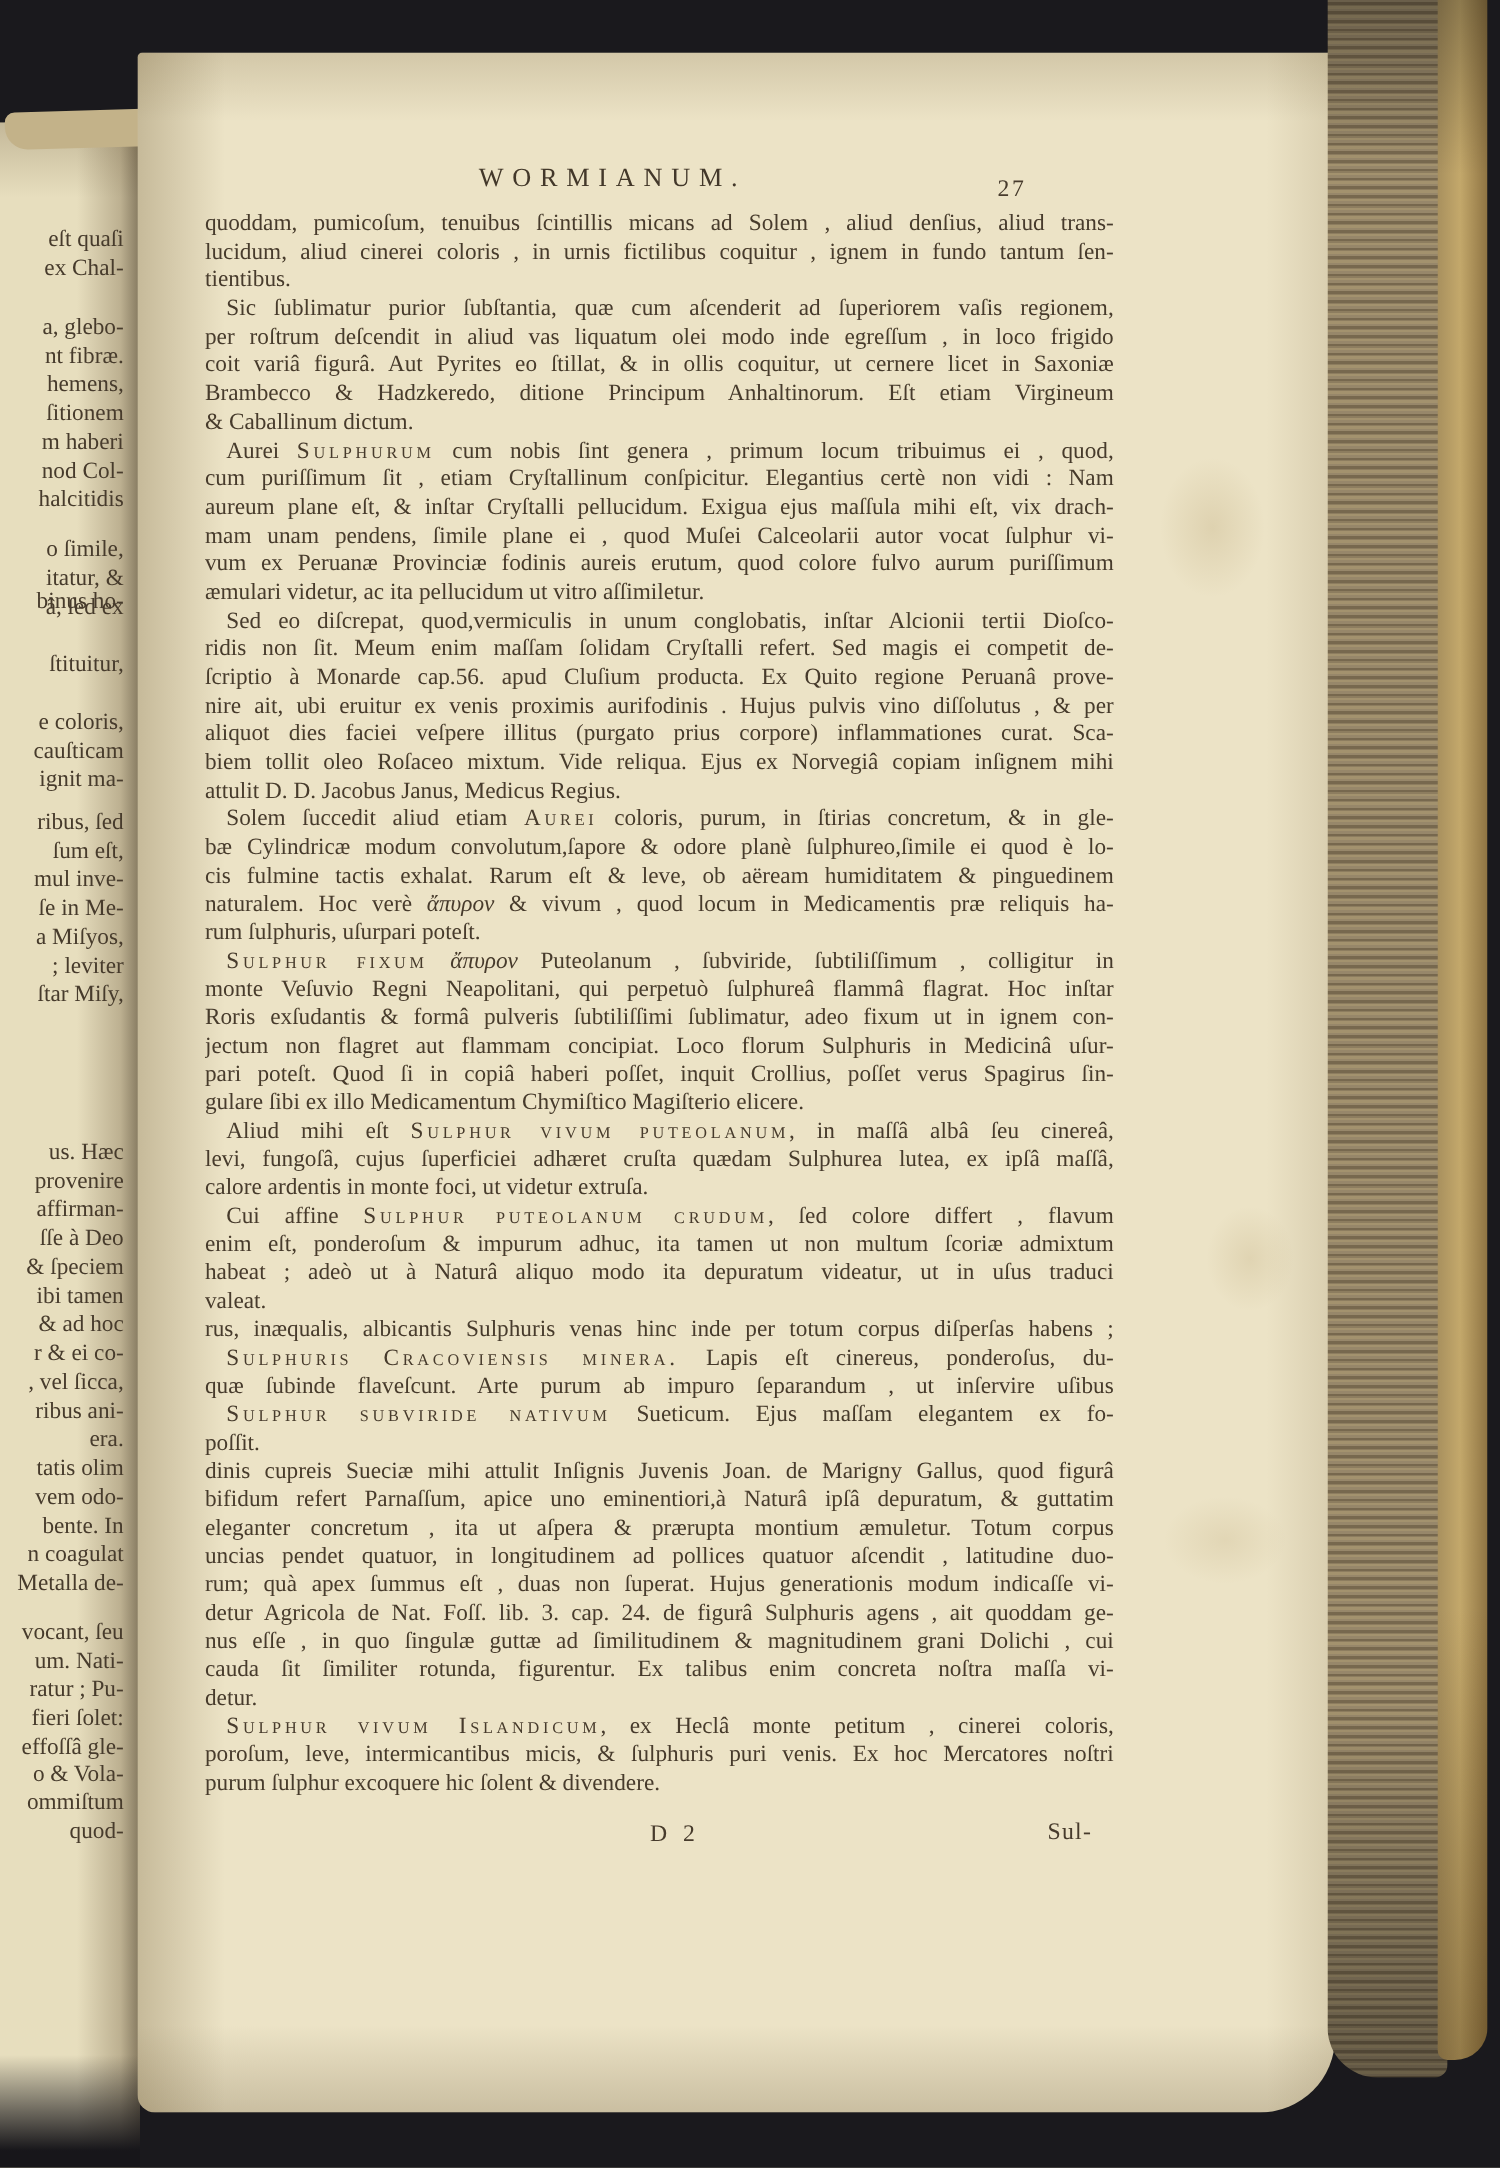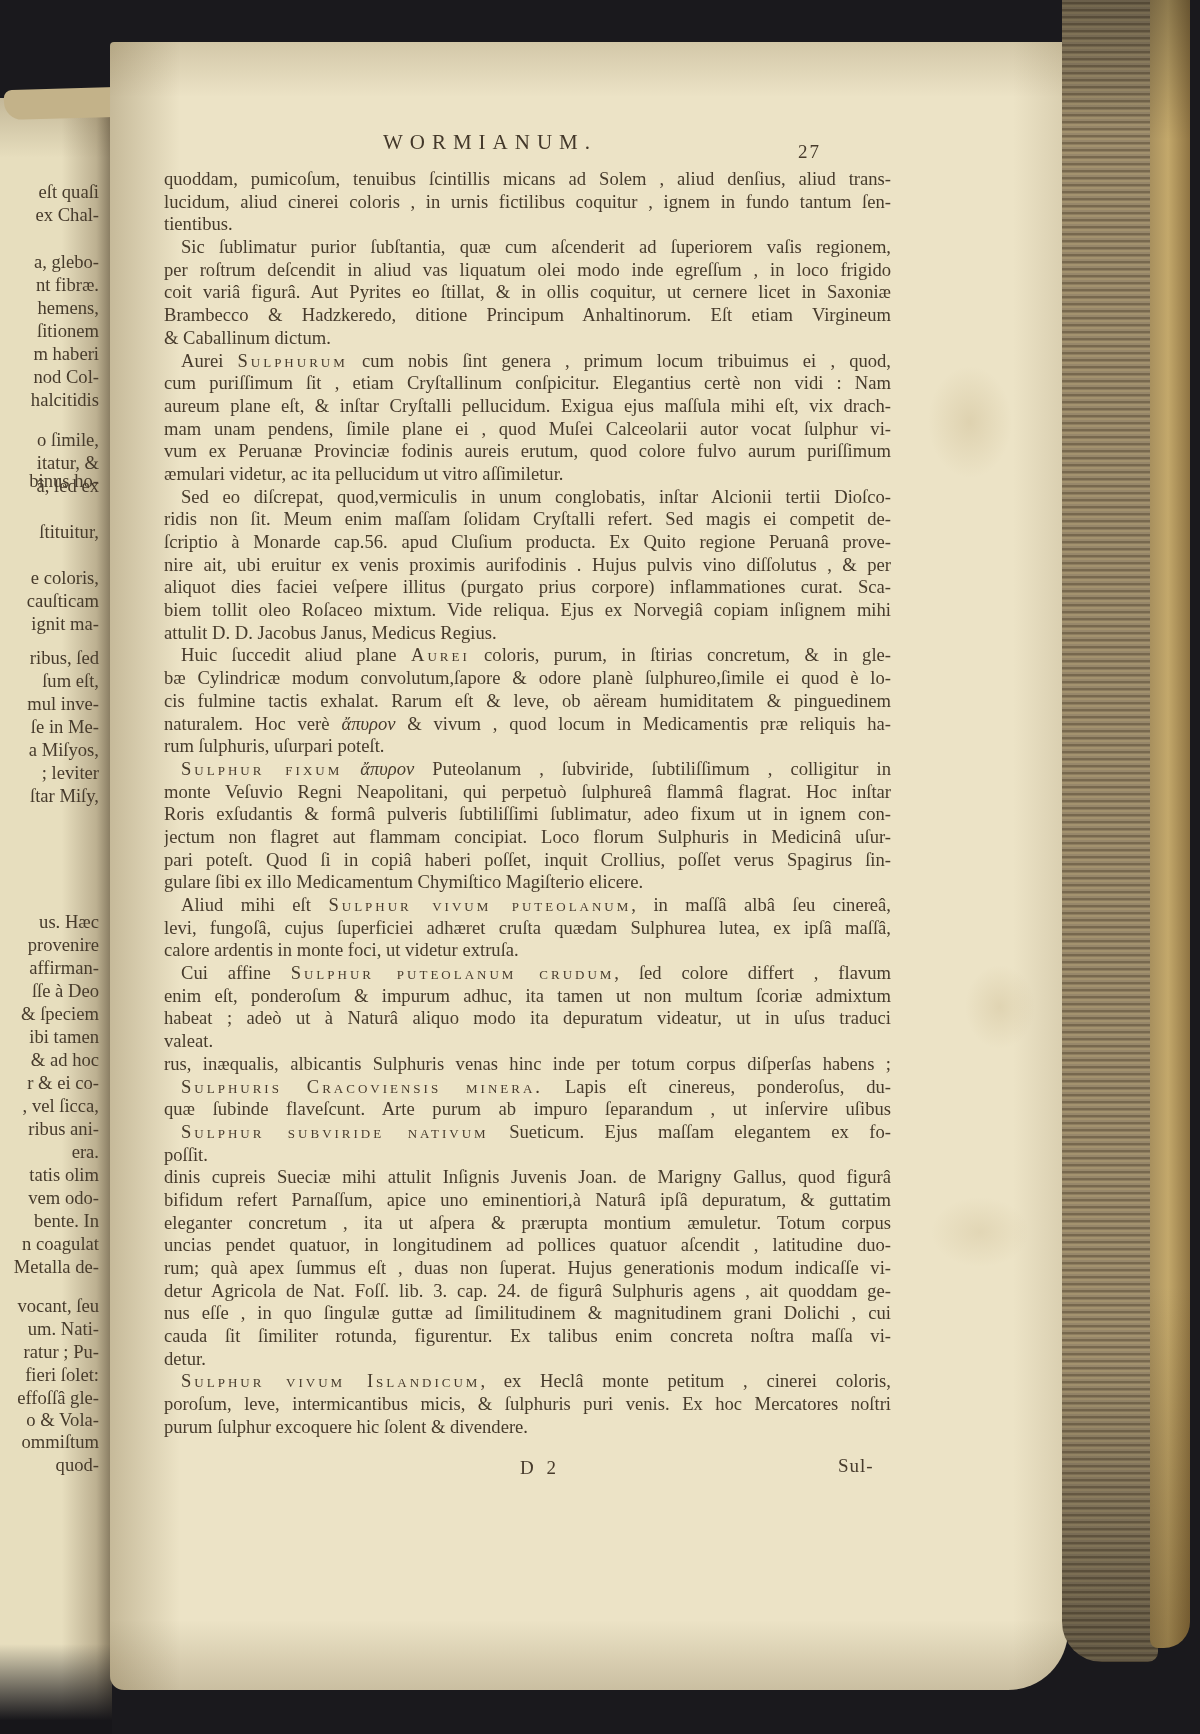--- a/index.html
+++ b/index.html
@@ -136,21 +136,21 @@
       <div class="line"><span class="t">mam unam pendens, ſimile plane ei ,  quod Muſei Calceolarii autor vocat ſulphur vi-</span></div>
       <div class="line"><span class="t">vum ex Peruanæ Provinciæ fodinis aureis erutum, quod colore fulvo aurum puriſſimum</span></div>
       <div class="line last"><span class="t">æmulari videtur, ac ita pellucidum ut vitro aſſimiletur.</span></div>
       <div class="line ind"><span class="t">Sed eo diſcrepat, quod,vermiculis in unum conglobatis, inſtar Alcionii tertii Dioſco-</span></div>
       <div class="line"><span class="t">ridis non ſit.  Meum enim maſſam ſolidam Cryſtalli refert.  Sed magis ei competit de-</span></div>
       <div class="line"><span class="t">ſcriptio à Monarde cap.56. apud Cluſium producta.  Ex Quito regione Peruanâ prove-</span></div>
       <div class="line"><span class="t">nire ait, ubi eruitur ex venis proximis aurifodinis .  Hujus pulvis vino diſſolutus ,  &amp; per</span></div>
       <div class="line"><span class="t">aliquot dies faciei veſpere illitus  (purgato prius corpore)  inflammationes curat.  Sca-</span></div>
       <div class="line"><span class="t">biem tollit oleo Roſaceo mixtum. Vide reliqua. Ejus ex Norvegiâ copiam inſignem mihi</span></div>
       <div class="line last"><span class="t">attulit D. D. Jacobus Janus, Medicus Regius.</span></div>
-      <div class="line ind"><span class="t">Huic ſuccedit aliud plane  </span><span class="sc">Aurei</span><span class="t">  coloris, purum,  in ſtirias concretum,  &amp; in gle-</span></div>
+      <div class="line ind"><span class="t">Solem ſuccedit aliud etiam  </span><span class="sc">Aurei</span><span class="t">  coloris, purum,  in ſtirias concretum,  &amp; in gle-</span></div>
       <div class="line"><span class="t">bæ Cylindricæ modum convolutum,ſapore &amp; odore planè ſulphureo,ſimile ei quod è lo-</span></div>
       <div class="line"><span class="t">cis fulmine tactis exhalat.  Rarum eſt &amp; leve, ob aëream humiditatem &amp; pinguedinem</span></div>
       <div class="line"><span class="t">naturalem.  Hoc verè </span><span class="it">ἄπυρον</span><span class="t"> &amp; vivum ,  quod locum in Medicamentis præ reliquis ha-</span></div>
       <div class="line last"><span class="t">rum ſulphuris, uſurpari poteſt.</span></div>
       <div class="line ind"><span class="sc">Sulphur fixum</span><span class="t"> </span><span class="it">ἄπυρον</span><span class="t"> Puteolanum ,  ſubviride,  ſubtiliſſimum ,  colligitur in</span></div>
       <div class="line"><span class="t">monte Veſuvio Regni Neapolitani, qui perpetuò ſulphureâ flammâ flagrat.  Hoc inſtar</span></div>
       <div class="line"><span class="t">Roris exſudantis &amp; formâ pulveris ſubtiliſſimi ſublimatur, adeo fixum ut in ignem con-</span></div>
       <div class="line"><span class="t">jectum non flagret aut flammam concipiat.  Loco florum Sulphuris in Medicinâ uſur-</span></div>
       <div class="line"><span class="t">pari poteſt.  Quod ſi in copiâ haberi poſſet, inquit Crollius, poſſet verus Spagirus ſin-</span></div>
       <div class="line last"><span class="t">gulare ſibi ex illo Medicamentum Chymiſtico Magiſterio elicere.</span></div>

